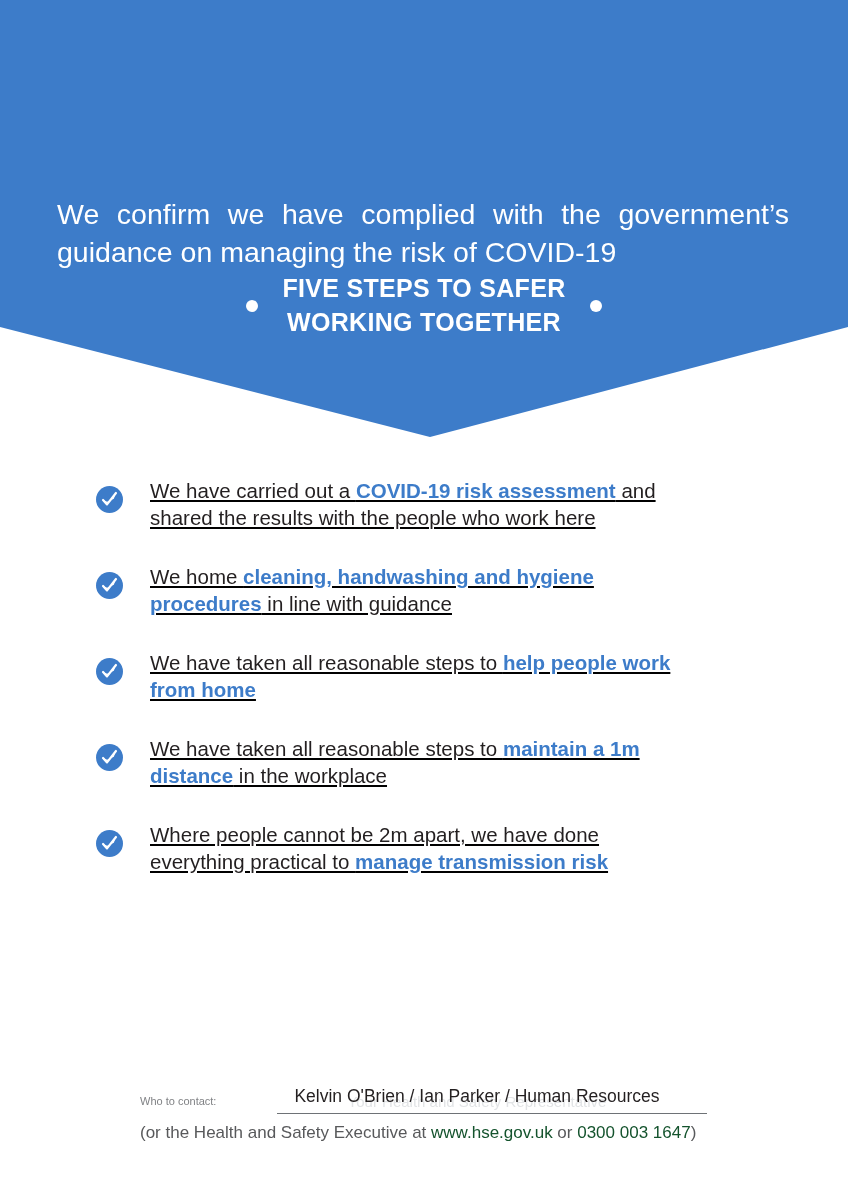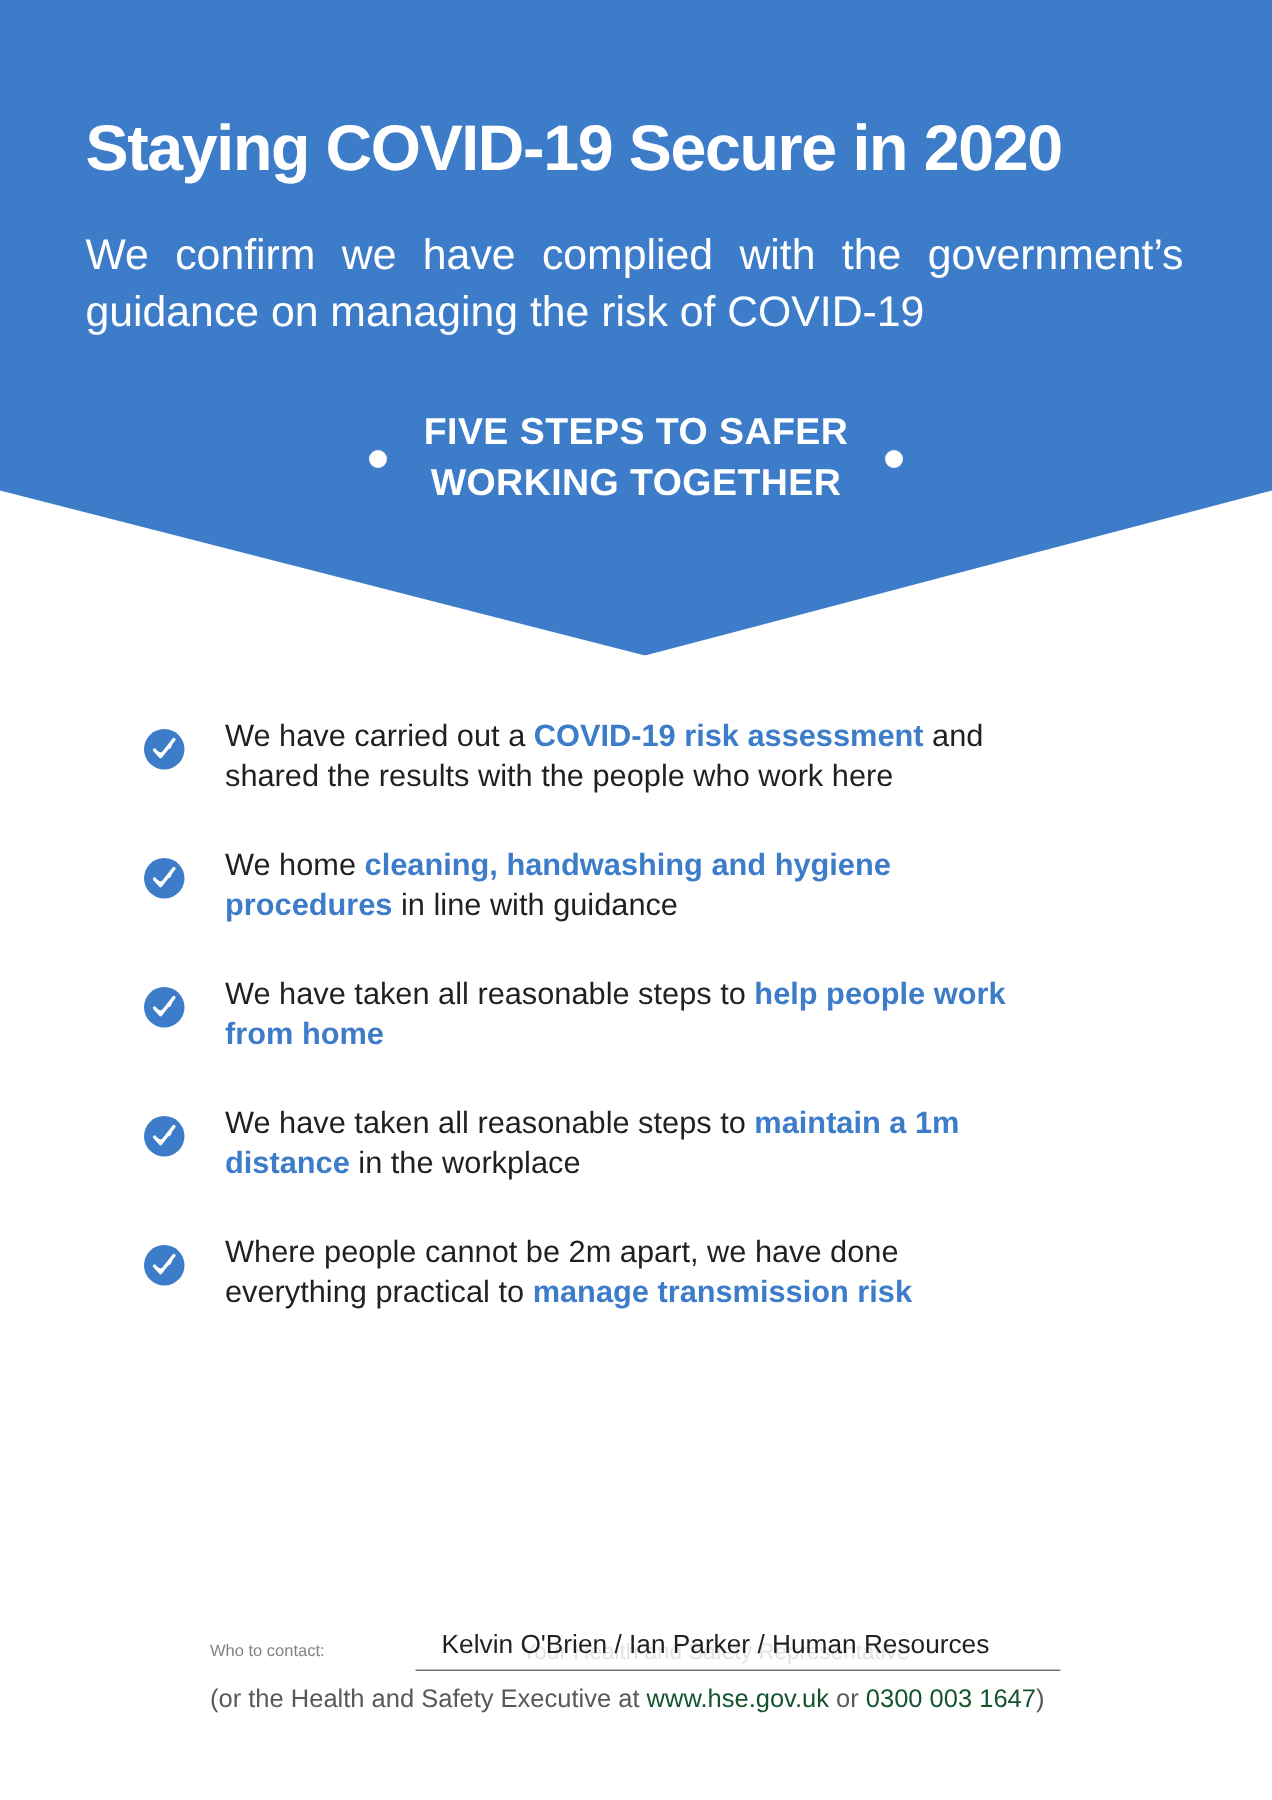--- a/index.html
+++ b/index.html
@@ -55,20 +55,21 @@
     font-size: 28.5px;
     font-weight: normal;
     line-height: 1.32;
     text-align: justify;
     text-align-last: left;
   }
   .subtitle .ln1 {
     display: block;
     text-align: justify;
     text-align-last: justify;
+    margin-top: 44px;
   }
   .subtitle .ln2 { display: block; }
 
   .fivesteps-wrap {
     position: absolute;
     left: 0;
     top: 272px;
     width: 848px;
     text-align: center;
   }
@@ -94,20 +95,21 @@
   }
   .dot.left  { left: 6px; }
   .dot.right { right: 6px; }
 
   
   .checklist {
     position: absolute;
     left: 0;
     top: 478px;
     width: 760px;
+    text-decoration: underline;
   }
   .check-item {
     position: relative;
     min-height: 60px;
     padding: 0 70px 0 150px;
     margin-bottom: 26px;
   }
   .check-item:last-child { margin-bottom: 0; }
 
   .check-circle {
@@ -212,21 +214,20 @@
     text-decoration: none;
   }
 </style>
 </head>
 <body>
 
 <div class="poster">
 
   <div class="header"></div>
 
-  <div class="title">Staying COVID-19 Secure in 2020</div>
 
   <div class="subtitle">
     <span class="ln1">We confirm we have complied with the government’s</span>
     <span class="ln2">guidance on managing the risk of COVID-19</span>
   </div>
 
   <div class="fivesteps-wrap">
     <div class="fivesteps">
       <span class="dot left"></span>
       <span class="dot right"></span>

